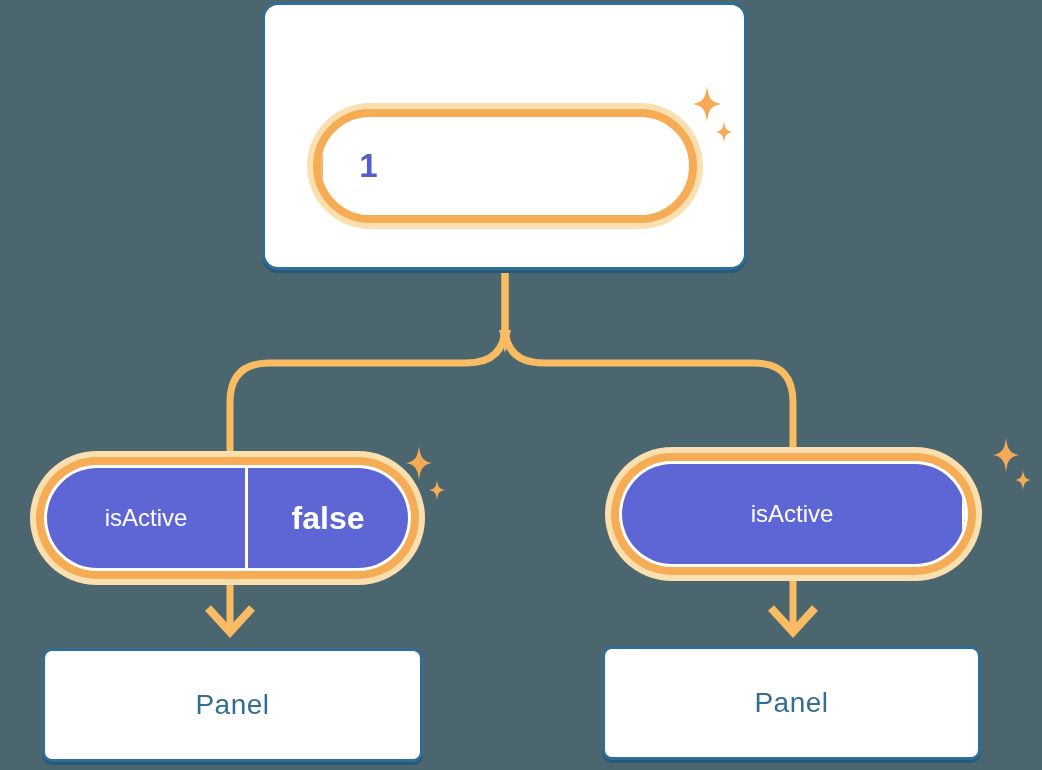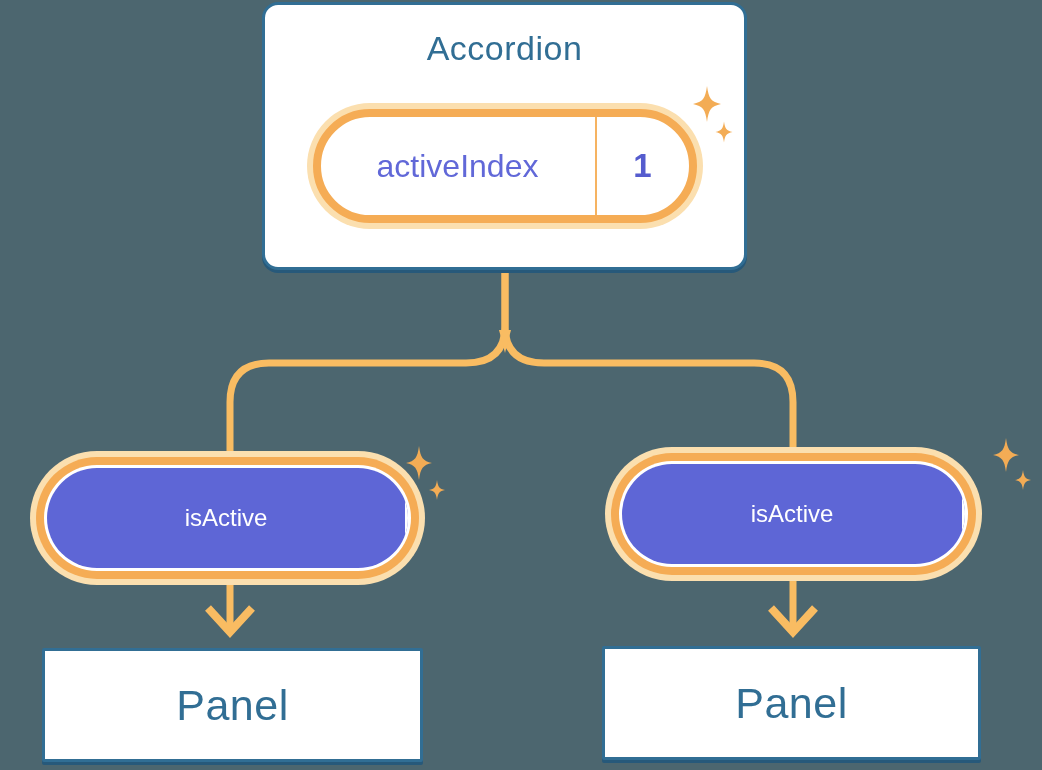--- a/index.html
+++ b/index.html
@@ -52,50 +52,49 @@
   .prop-pill .cell{display:flex;align-items:center;justify-content:center;color:#fff;}
   .prop-pill .name{flex:1;font-size:24px;}
   .prop-pill .divider{width:3px;background:#fff;}
   .prop-pill .value{font-size:32px;font-weight:700;}
   #prop-pill-left{left:47px;top:468px;width:361px;height:100px;}
   #prop-pill-left .value{width:160px;}
   #prop-pill-right{left:622px;top:464px;width:343px;height:100px;}
   #prop-pill-right .value{width:130px;}
 
   .panel-card{
-    width:381px;height:114px;border-radius:2px;
+    width:381px;height:114px;border-radius:10px;
     display:flex;align-items:center;justify-content:center;
-    color:var(--blue,#316E94);font-size:43px;font-weight:500;letter-spacing:.5px;
+    color:var(--blue,#316E94);font-size:28px;font-weight:500;letter-spacing:.5px;
   }
   #panel-left{left:42px;top:648px;}
   #panel-right{left:602px;top:646px;width:379px;}
 </style>
 </head>
 <body>
 
 <svg id="connector-layer" class="layer" viewBox="0 0 1042 770">
   <path d="M 505 270 L 505 326 Q 505 363 466 363 L 269 363 Q 230 363 230 402 L 230 630" fill="none" stroke="var(--connector,#F9BC62)" stroke-width="7"></path>
   <path d="M 505 270 L 505 326 Q 505 363 544 363 L 754 363 Q 793 363 793 402 L 793 630" fill="none" stroke="var(--connector,#F9BC62)" stroke-width="7"></path>
   <path d="M 499 330 L 511 330 L 505 353 Z" fill="var(--connector,#F9BC62)"></path>
   <path d="M 208 608 L 230 632 L 252 608" fill="none" stroke="var(--connector,#F9BC62)" stroke-width="8" stroke-linejoin="miter" stroke-miterlimit="10"></path>
   <path d="M 771 608 L 793 632 L 815 608" fill="none" stroke="var(--connector,#F9BC62)" stroke-width="8" stroke-linejoin="miter" stroke-miterlimit="10"></path>
 </svg>
 
 <div class="card root-card">
-  <div class="root-title">Accordion</div>
   <div class="state-pill">
-    <div class="cell name">activeIndex</div>
     <div class="divider"></div>
     <div class="cell value">1</div>
   </div>
 </div>
 
 <div class="prop-pill" id="prop-pill-left">
   <div class="cell name">isActive</div>
   <div class="divider"></div>
+  <div class="cell value">false</div>
 </div>
 
 <div class="prop-pill" id="prop-pill-right">
   <div class="cell name">isActive</div>
   <div class="divider"></div>
 </div>
 
 <div class="card panel-card" id="panel-left">
   <span>Panel</span>
 </div>

